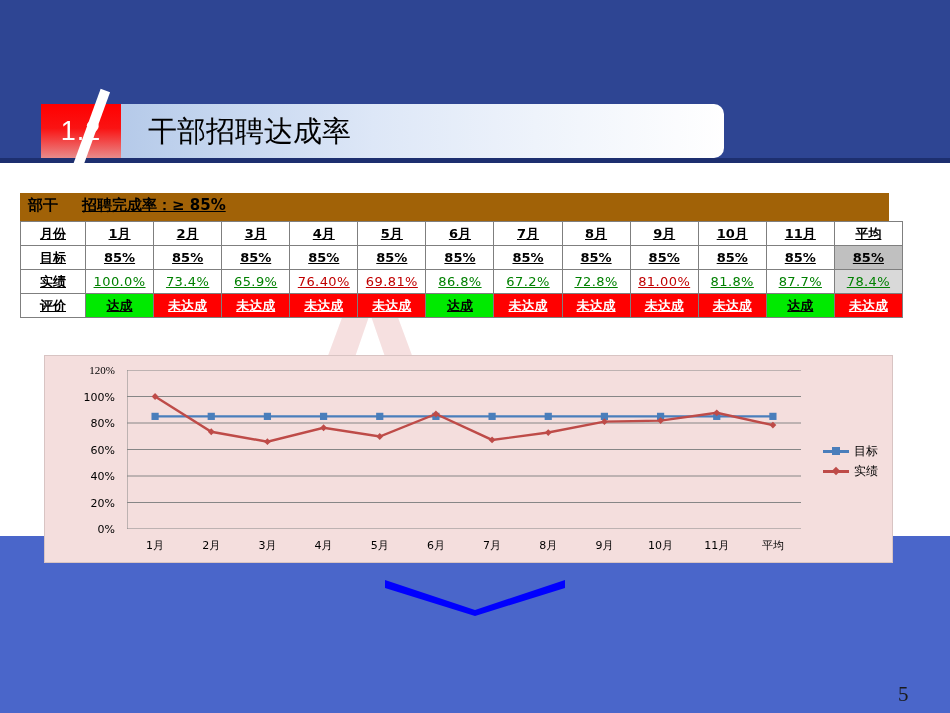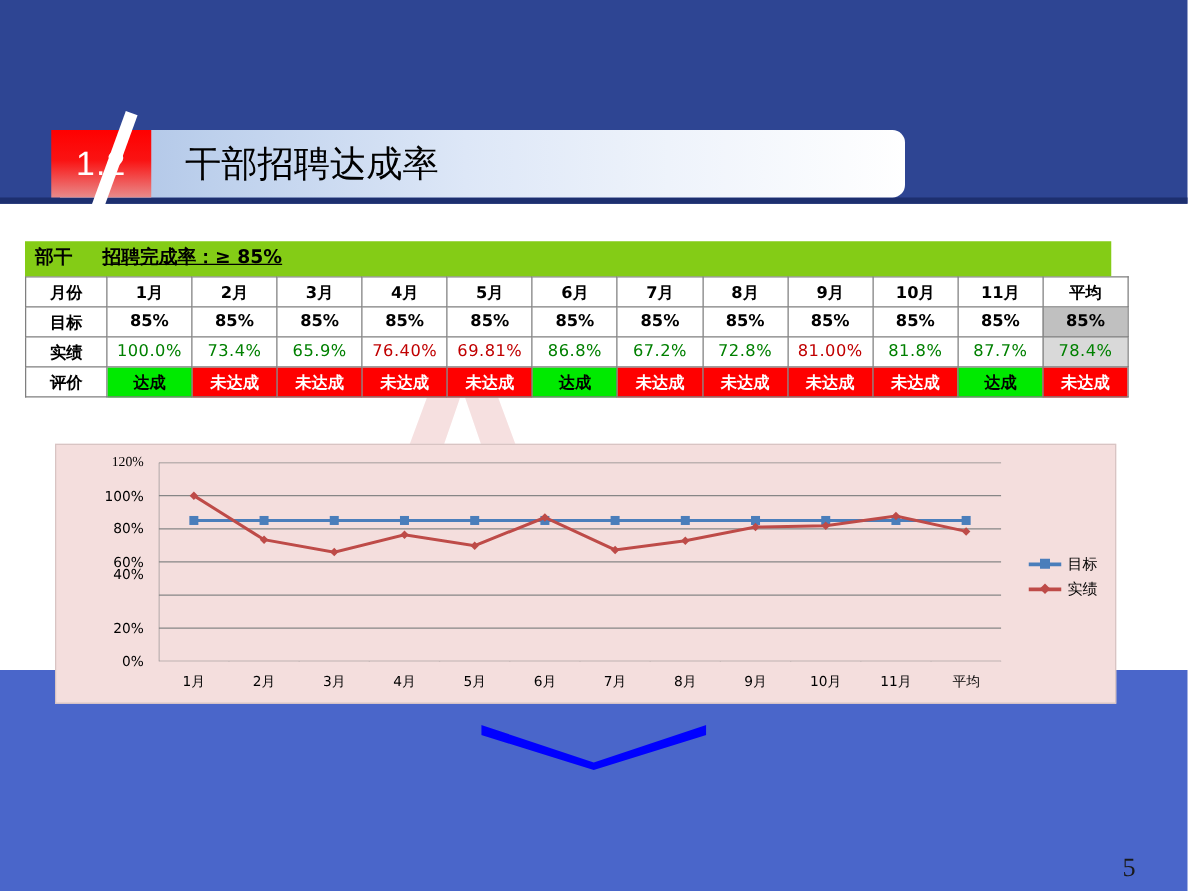--- a/index.html
+++ b/index.html
@@ -93,21 +93,21 @@
   }
 
   
   .table-wrap {
     position: absolute;
     left: 20px; top: 193px;
     width: 869px;
   }
   .table-caption {
     height: 28px;
-    background: #84cc16;
+    background: #a16207;
     position: relative;
   }
   .cap-dept {
     position: absolute;
     left: 8px; top: 3px;
     font-size: 15px;
     font-weight: bold;
     color: #000;
     font-family: "DejaVu Sans", "Liberation Sans", sans-serif;
   }
@@ -129,20 +129,21 @@
   }
   table.kpi td {
     border: 1px solid #7f7f7f;
     height: 23px;
     text-align: center;
     vertical-align: middle;
     font-size: 13px;
     font-family: "DejaVu Sans", "Liberation Sans", sans-serif;
     padding: 0;
     white-space: nowrap;
+    text-decoration: underline;
   }
   td.rowhead {
     width: 64px;
     font-weight: bold;
     font-size: 14px;
     background: #ffffff;
   }
   td.monthhead {
     font-weight: bold;
     font-size: 14px;
@@ -369,21 +370,21 @@
             <td class="eval fail">未达成</td>
           </tr>
         </tbody>
     </table>
   </div>
 
   <div class="chart-box">
     <div class="y-labels" id="y-labels">
         <div class="y-lab" style="top: 167px;">0%</div>
         <div class="y-lab" style="top: 140.5px;">20%</div>
-        <div class="y-lab" style="top: 98px;">40%</div>
+        <div class="y-lab" style="top: 114px;">40%</div>
         <div class="y-lab" style="top: 87.5px;">60%</div>
         <div class="y-lab" style="top: 61px;">80%</div>
         <div class="y-lab" style="top: 34.5px; margin-left: 12px;">100%</div>
         <div class="y-lab" style="top: 8px; font-family: Liberation Serif, serif;">120%</div>
       </div>
     <div class="chart-plot">
       <svg id="chart-svg" width="674" height="159" viewBox="0 0 674 159">
           <line x1="0" x2="674" y1="159" y2="159" stroke="#868686" stroke-width="1"></line>
           <line x1="0" x2="674" y1="132.5" y2="132.5" stroke="#868686" stroke-width="1"></line>
           <line x1="0" x2="674" y1="106" y2="106" stroke="#868686" stroke-width="1"></line>

